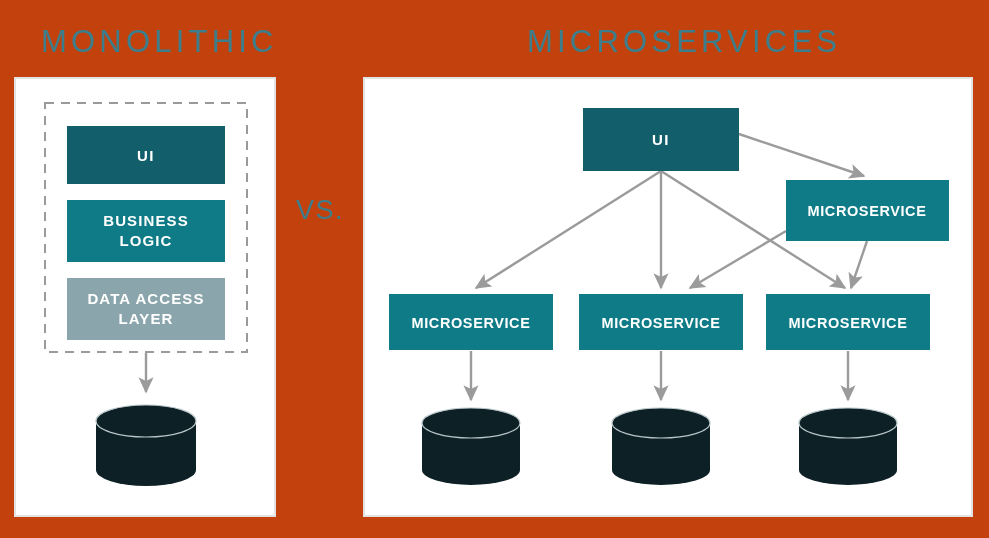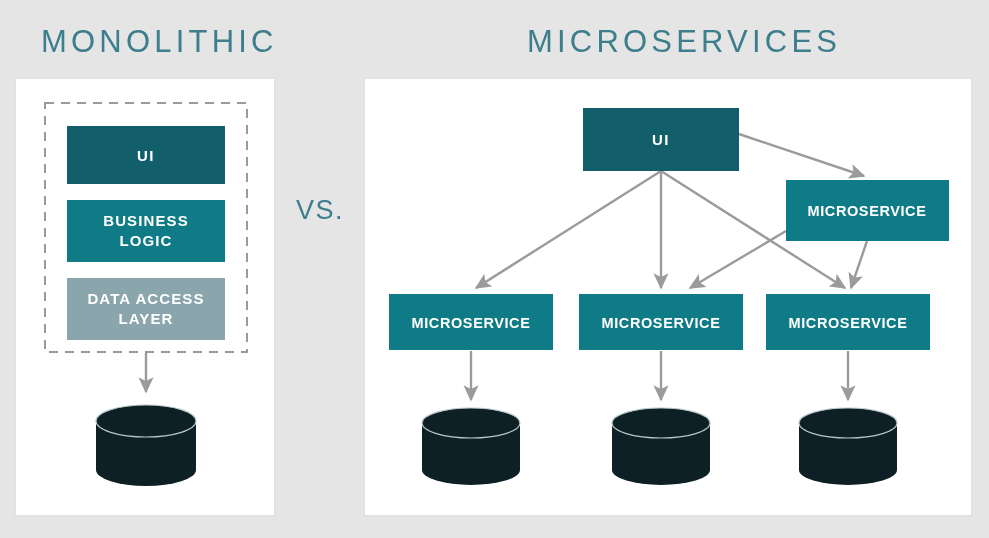--- a/index.html
+++ b/index.html
@@ -10,21 +10,21 @@
   body {
     width: 989px;
     height: 538px;
     overflow: hidden;
     font-family: "Liberation Sans", sans-serif;
   }
   #diagram-root {
     position: relative;
     width: 989px;
     height: 538px;
-    background: #e5e5e5;
+    background: #c2410c;
     text-decoration: underline;
   }
   svg#scene {
     display: block;
     width: 989px;
     height: 538px;
   }
   .panel-frame {
     fill: #ffffff;
     stroke: #e2e2e2;

